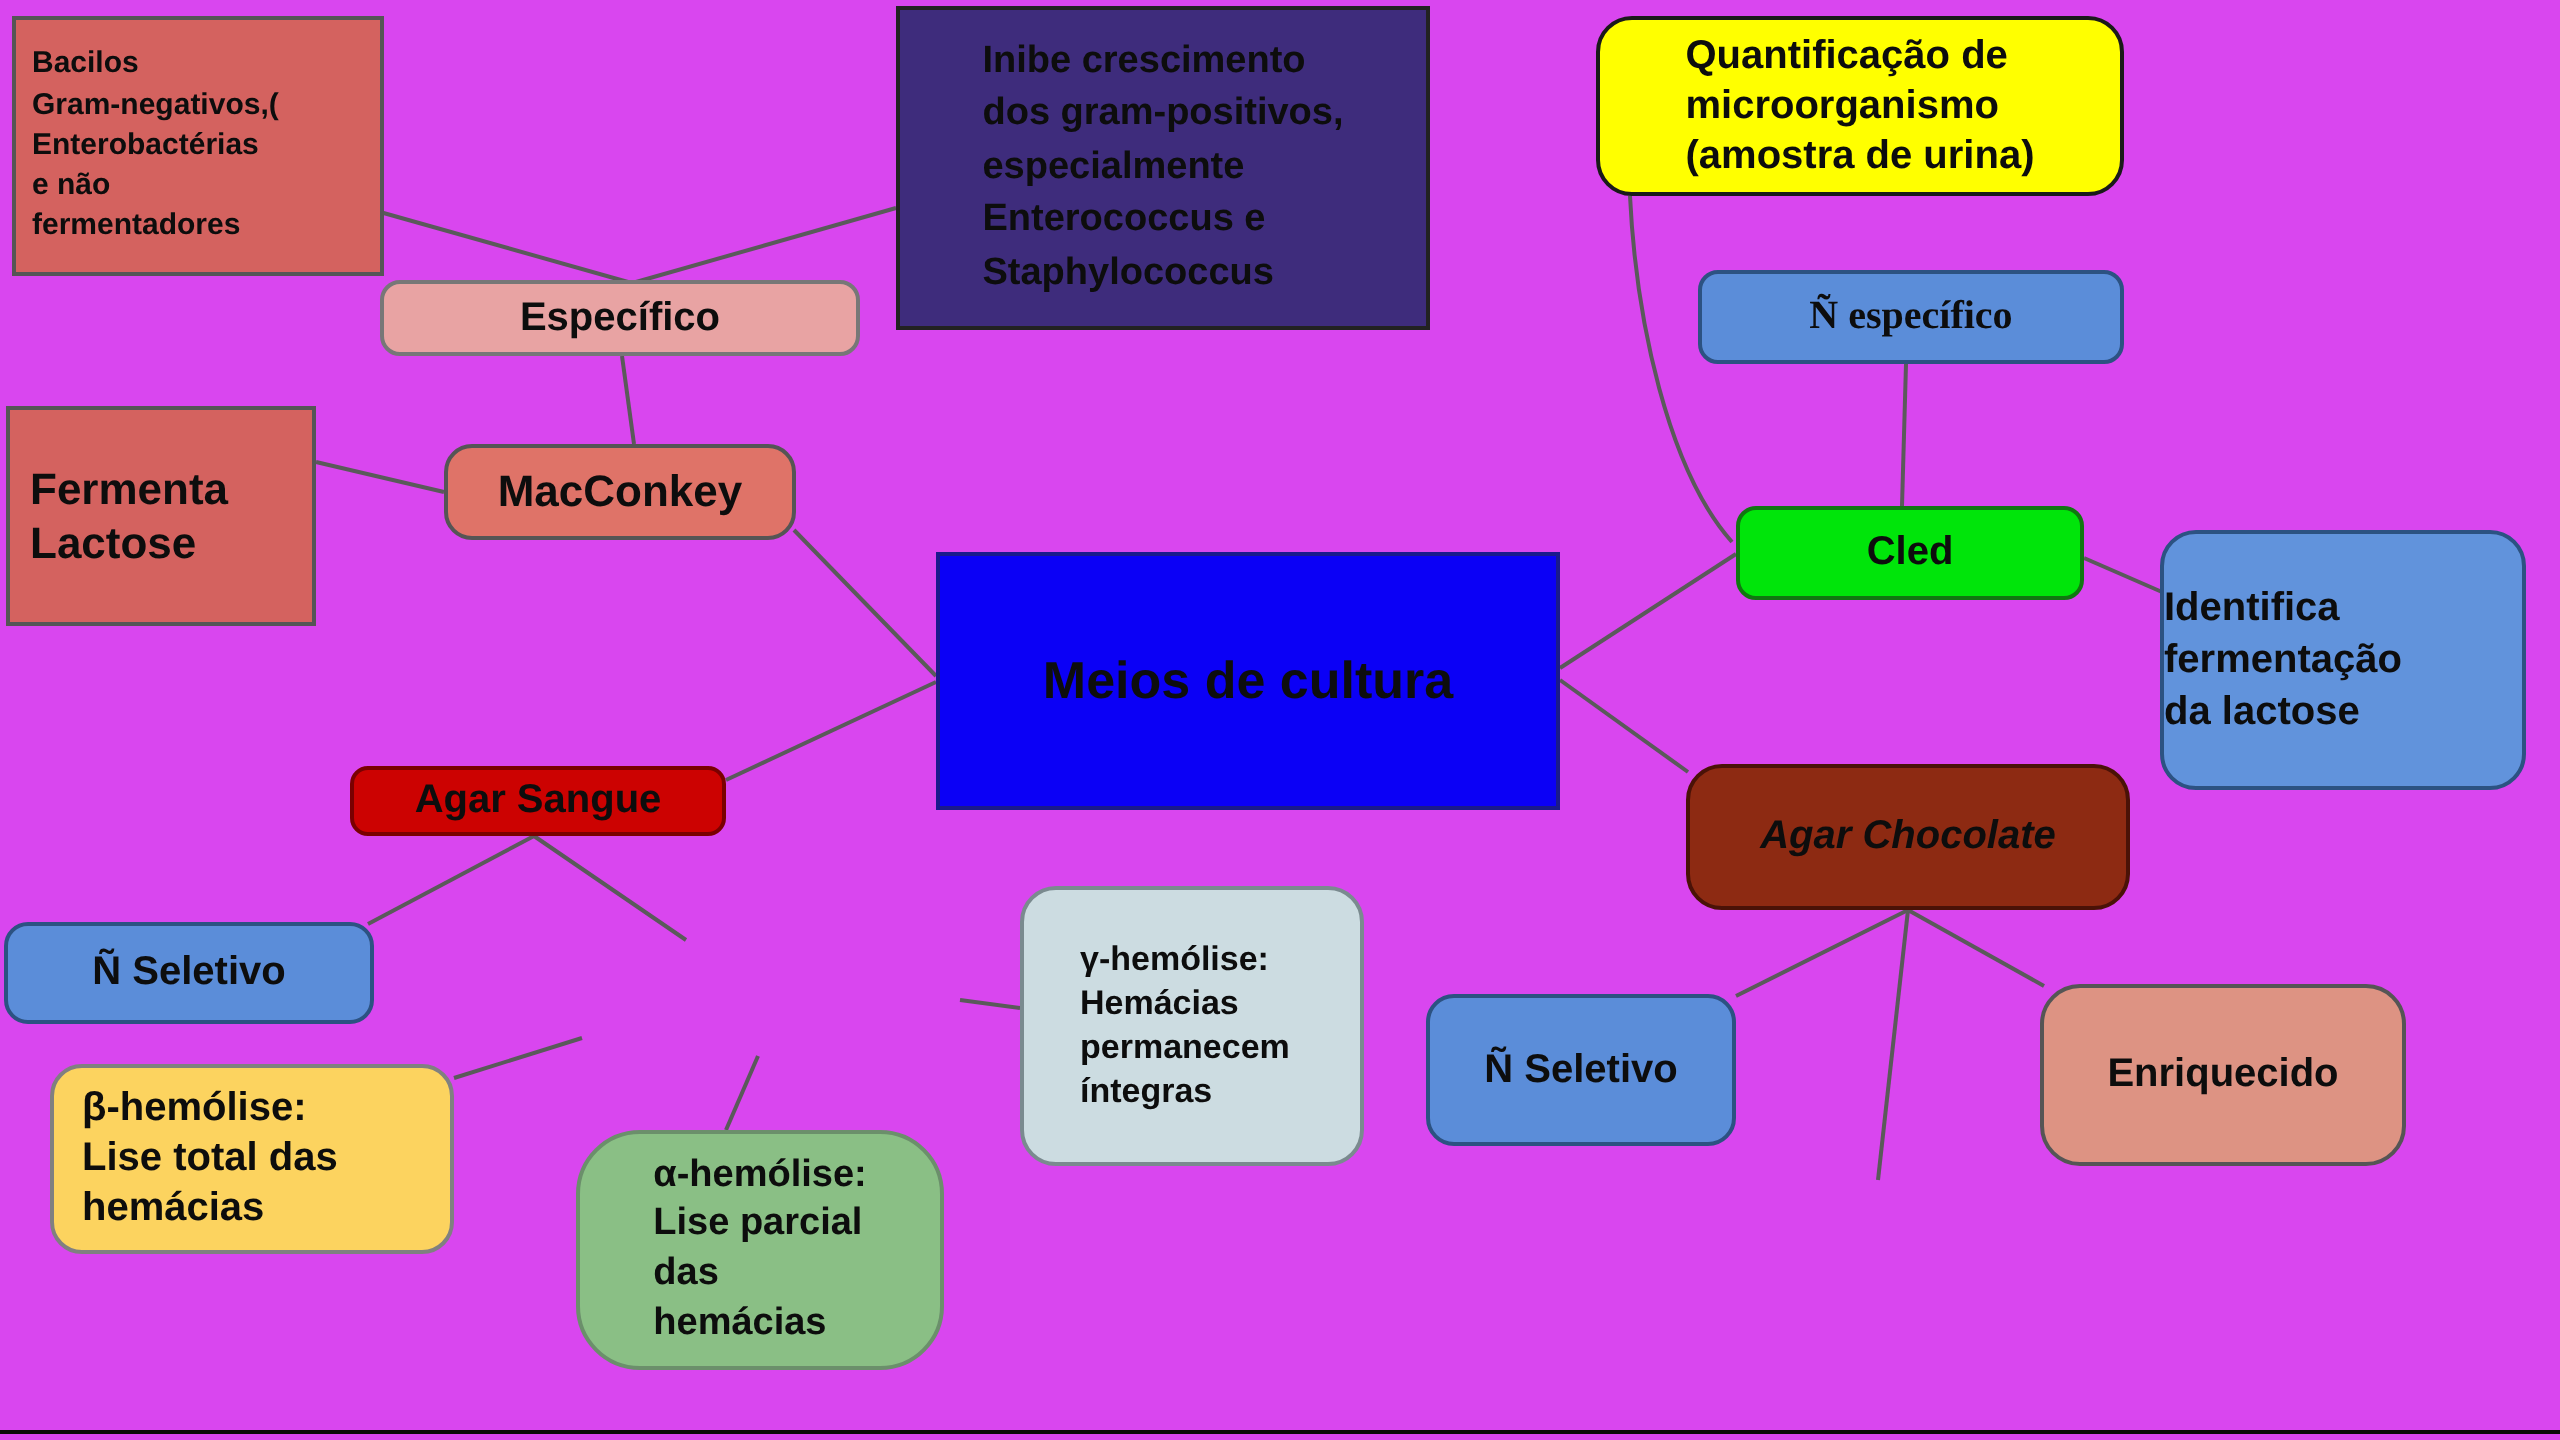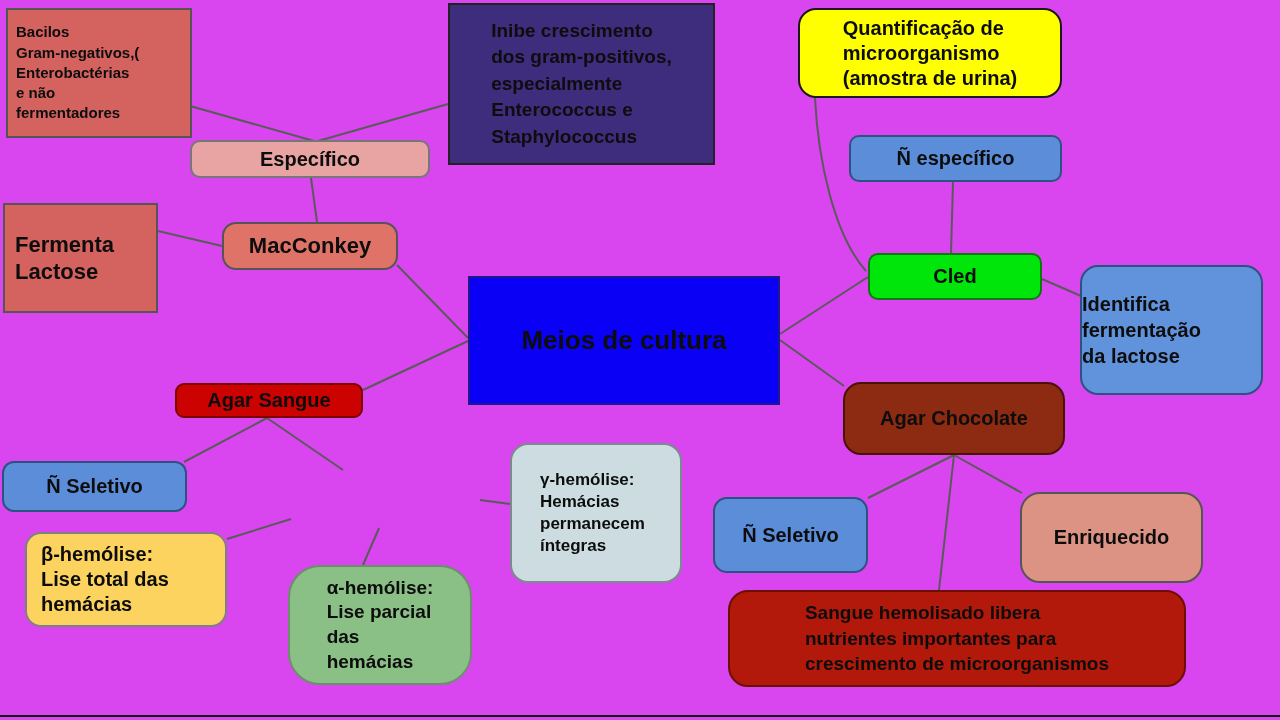--- a/index.html
+++ b/index.html
@@ -20,27 +20,27 @@
     line-height:1.25;
     z-index:1;
     text-align:left;align-items:center;
   }
   .left{text-align:left;align-items:flex-start;}
   
   #n-bacilos{left:6px;top:8px;width:186px;height:130px;background:#d4625f;border:2px solid #555;font-size:15px;padding:6px 8px;line-height:1.35;}
   #n-especifico{left:190px;top:140px;width:240px;height:38px;background:#e8a3a3;border:2px solid #777;border-radius:10px;font-size:20px;}
   #n-inibe{left:448px;top:3px;width:267px;height:162px;background:#3e2c7c;border:2px solid #222;font-size:19px;line-height:1.4;}
   #n-quantificacao{left:798px;top:8px;width:264px;height:90px;background:#ffff00;border:2px solid #1a1a1a;border-radius:18px;font-size:20px;}
-  #n-n-especifico{left:849px;top:135px;width:213px;height:47px;background:#5b8dd9;border:2px solid #2c5282;border-radius:10px;font-size:20px;}
+  #n-n-especifico{left:849px;top:135px;width:213px;height:47px;background:#5b8dd9;border:2px solid #2c5282;border-radius:10px;font-size:20px;font-family:Liberation Serif, serif;}
   #n-fermenta{left:3px;top:203px;width:155px;height:110px;background:#d4625f;border:2px solid #555;font-size:22px;padding-left:10px;}
   #n-macconkey{left:222px;top:222px;width:176px;height:48px;background:#df7368;border:2px solid #555;border-radius:14px;font-size:22px;}
   #n-meios{left:468px;top:276px;width:312px;height:129px;background:#0b00f6;border:2px solid #1a1a8c;font-size:26px;}
   #n-cled{left:868px;top:253px;width:174px;height:47px;background:#00e50a;border:2px solid #117711;border-radius:10px;font-size:20px;}
   #n-identifica{left:1080px;top:265px;width:183px;height:130px;background:#6193dc;border:2px solid #2c5282;border-radius:18px;font-size:20px;padding-left:0;line-height:1.3;}
-  #n-agar-chocolate{left:843px;top:382px;width:222px;height:73px;background:#8d2a12;border:2px solid #4a1207;border-radius:18px;font-size:20px;}
+  #n-agar-chocolate{left:843px;top:382px;width:222px;height:73px;background:#8d2a12;border:2px solid #4a1207;border-radius:18px;font-size:20px;font-style:italic;}
   #n-agar-sangue{left:175px;top:383px;width:188px;height:35px;background:#cc0201;border:2px solid #7a0000;border-radius:9px;font-size:20px;}
   #n-n-seletivo-left{left:2px;top:461px;width:185px;height:51px;background:#5b8dd9;border:2px solid #2c5282;border-radius:12px;font-size:20px;}
   #n-verificacao{left:281px;top:470px;width:199px;height:58px;background:#ffe699;border:2px solid #8a8a8a;border-radius:12px;font-size:20px;line-height:1.2;}
   #n-gamma{left:510px;top:443px;width:172px;height:140px;background:#ccdce1;border:2px solid #7a8a8f;border-radius:18px;font-size:17px;padding-left:28px;line-height:1.3;}
   #n-beta{left:25px;top:532px;width:202px;height:95px;background:#fcd35f;border:2px solid #808080;border-radius:16px;font-size:20px;padding-left:14px;}
   #n-alpha{left:288px;top:565px;width:184px;height:120px;background:#8abf85;border:2px solid #6b8f6b;border-radius:32px;font-size:19px;line-height:1.3;}
   #n-n-seletivo-right{left:713px;top:497px;width:155px;height:76px;background:#5b8dd9;border:2px solid #2c5282;border-radius:14px;font-size:20px;}
   #n-enriquecido{left:1020px;top:492px;width:183px;height:91px;background:#dd9383;border:2px solid #555;border-radius:20px;font-size:20px;}
   #n-sangue-hemolisado{left:728px;top:590px;width:458px;height:97px;background:#b2190a;border:2px solid #6b0f05;border-radius:20px;font-size:19px;line-height:1.35;}
   #bottom-border{position:absolute;left:0;top:715px;width:1280px;height:2px;background:#0a0a0a;z-index:2;}
@@ -104,18 +104,15 @@
 íntegras</div>
   <div class="node left" id="n-beta">β-hemólise:
 Lise total das
 hemácias</div>
   <div class="node" id="n-alpha">α-hemólise:
 Lise parcial
 das
 hemácias</div>
   <div class="node" id="n-n-seletivo-right">Ñ Seletivo</div>
   <div class="node" id="n-enriquecido">Enriquecido</div>
-  <div class="node" id="n-sangue-hemolisado">Sangue hemolisado libera
-nutrientes importantes para
-crescimento de microorganismos</div>
 
   <div id="bottom-border"></div>
 </div>
 
 </body></html>

